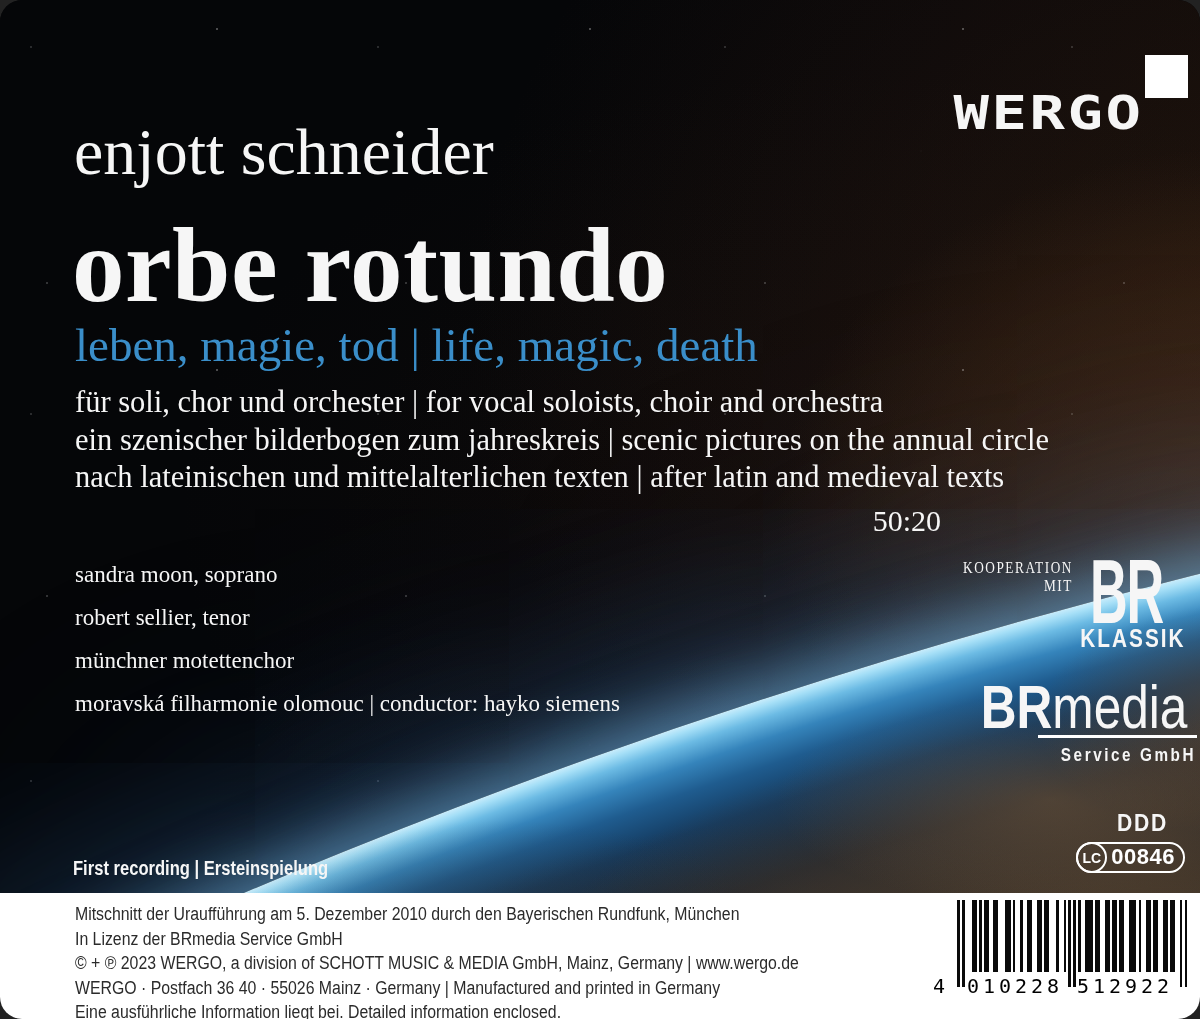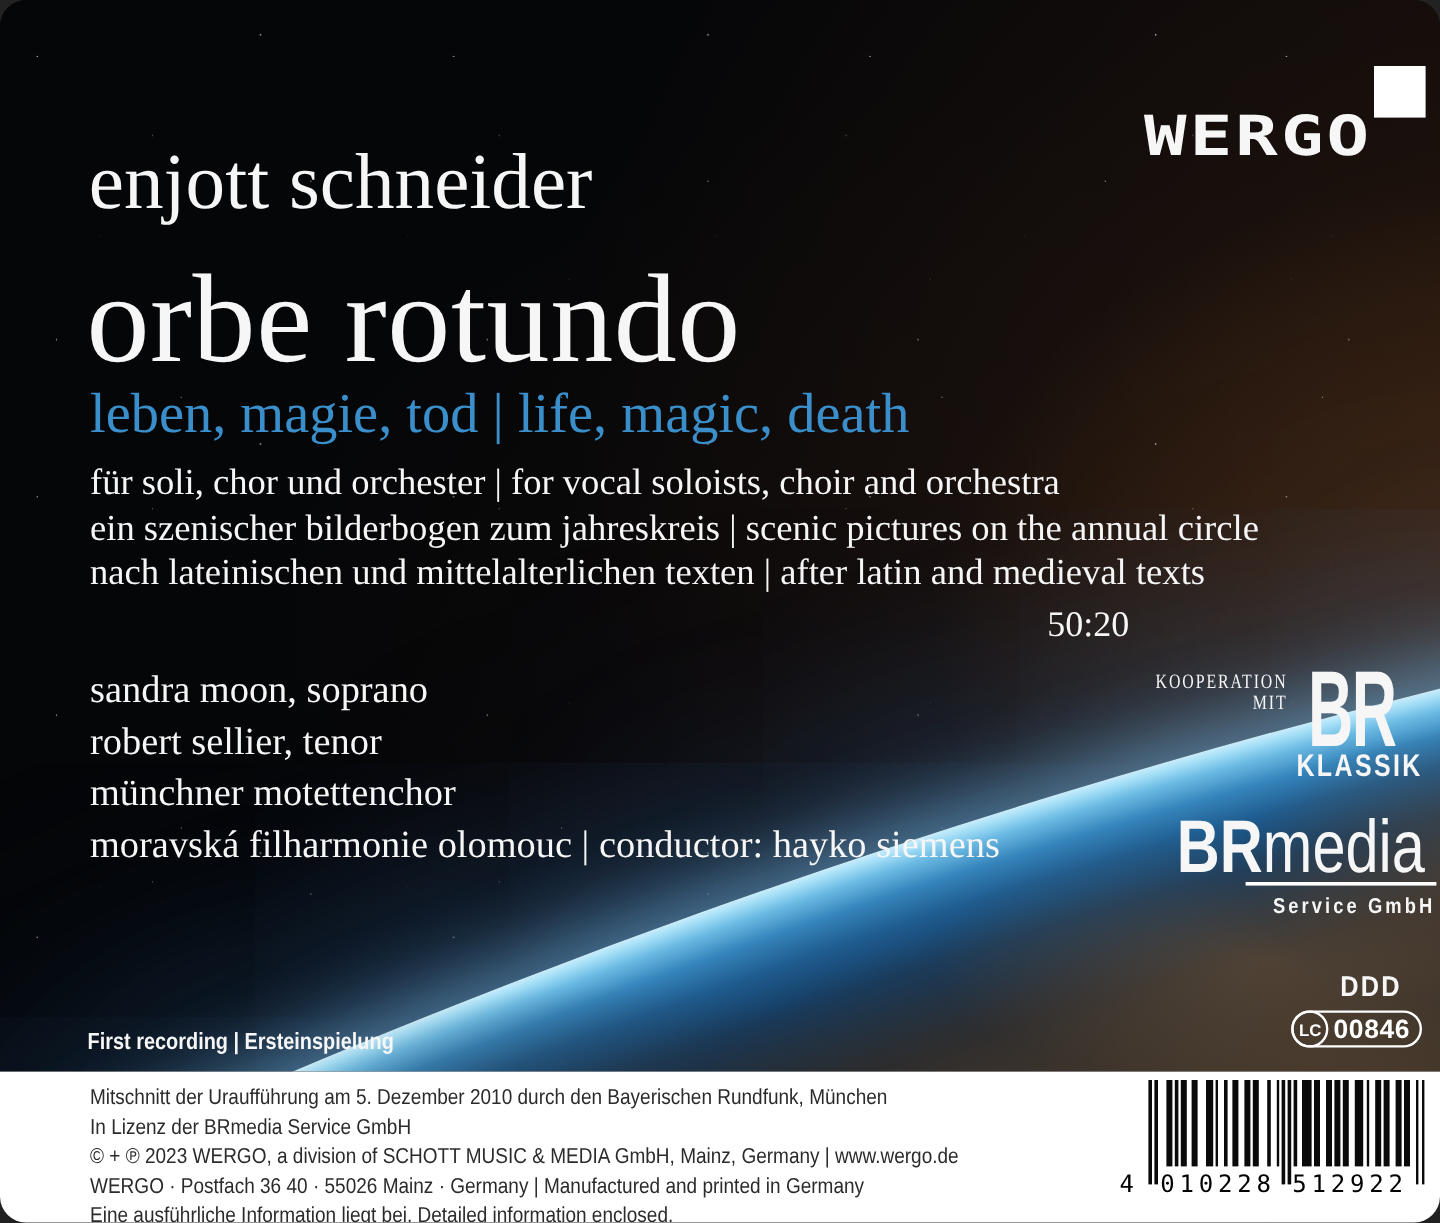--- a/index.html
+++ b/index.html
@@ -42,25 +42,25 @@
       background:radial-gradient(closest-side,rgba(72,56,40,.60),transparent 72%);}
   .c3{left:3793px;top:388px;width:820px;height:360px;
       background:radial-gradient(closest-side,rgba(52,48,44,.45),transparent 72%);}
   .c4{left:4663px;top:178px;width:560px;height:320px;
       background:radial-gradient(closest-side,rgba(120,82,46,.55),transparent 72%);}
   .c5{left:4373px;top:268px;width:760px;height:300px;
       background:radial-gradient(closest-side,rgba(140,104,66,.38),transparent 72%);}
 
   .txt{position:absolute;z-index:5;color:#f6f6f6;}
   .artist{left:74px;top:119px;font-size:66px;line-height:1;}
-  .title{left:72px;top:213px;font-size:105px;line-height:1;letter-spacing:.5px;}
+  .title{left:72px;top:213px;font-size:105px;line-height:1;letter-spacing:.5px;font-weight:bold;}
   .subtitle{left:75px;top:322px;font-size:47px;line-height:1;}
   .desc{left:75px;top:384px;font-size:30.5px;line-height:37.5px;}
   .duration{top:506px;right:259px;font-size:30px;line-height:1;}
-  .performers{left:75px;top:553px;font-size:32px;line-height:43px;}
+  .performers{left:75px;top:553px;font-size:23px;line-height:43px;}
   .first-rec{left:73px;top:857px;font-family:"Liberation Sans","DejaVu Sans",sans-serif;
              font-weight:700;font-size:19.5px;transform:scaleX(.85);transform-origin:left;}
   
   .wergo-text{right:57px;top:90px;font-family:"DejaVu Sans Mono",monospace;font-weight:700;
               font-size:46px;line-height:46px;letter-spacing:2px;transform:scaleX(1.28);
               transform-origin:right;}
   .wergo-square{position:absolute;z-index:5;right:12px;top:55px;width:43px;height:43px;background:#fff;}
   
   .koop{right:127px;top:559px;font-size:17px;line-height:17.5px;letter-spacing:2px;
         text-align:right;transform:scaleX(.78);transform-origin:right;}
@@ -74,21 +74,21 @@
             font-family:"Liberation Sans","DejaVu Sans",sans-serif;
             transform:scaleX(.8);transform-origin:right;white-space:nowrap;}
   .brm-text .bold{font-weight:700;}
   .brm-line{position:absolute;z-index:5;right:3px;top:735px;width:159px;height:2.5px;background:#fff;}
   .brm-service{right:4px;top:746px;font-family:"Liberation Sans","DejaVu Sans",sans-serif;
                font-weight:700;font-size:18px;line-height:18px;letter-spacing:3px;
                transform:scaleX(.85);transform-origin:right;}
   .ddd{right:32px;top:810px;font-family:"Liberation Sans","DejaVu Sans",sans-serif;
        font-weight:700;font-size:24px;line-height:26px;letter-spacing:2px;
        transform:scaleX(.88);transform-origin:right;}
-  .lc{position:absolute;z-index:5;right:15px;top:842px;height:27px;display:flex;align-items:flex-end;
+  .lc{position:absolute;z-index:5;right:15px;top:842px;height:27px;display:flex;align-items:flex-start;
       border:2px solid #fff;border-radius:16px;padding-right:8px;color:#fff;
       font-family:"Liberation Sans","DejaVu Sans",sans-serif;font-weight:700;}
   .lc-circle{width:27px;height:27px;border:2px solid #fff;border-radius:50%;margin:-2px 4px -2px -2px;
              display:flex;align-items:center;justify-content:center;font-size:14px;}
   .lc-num{font-size:22px;letter-spacing:.5px;}
   
   .footer{position:absolute;z-index:6;left:0;top:893px;width:1200px;height:131px;background:#fff;}
   .fineprint{position:absolute;left:75px;top:9px;color:#2b2b2b;
              font-family:"Liberation Sans","DejaVu Sans",sans-serif;font-size:18px;
              line-height:24.6px;transform:scaleX(.88);transform-origin:left;white-space:nowrap;}

